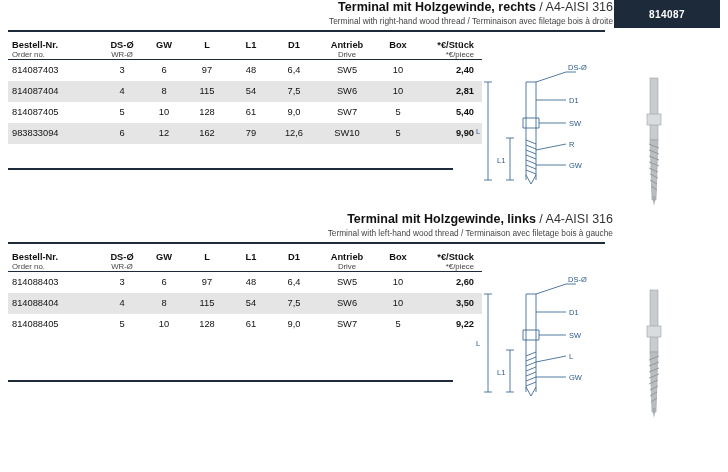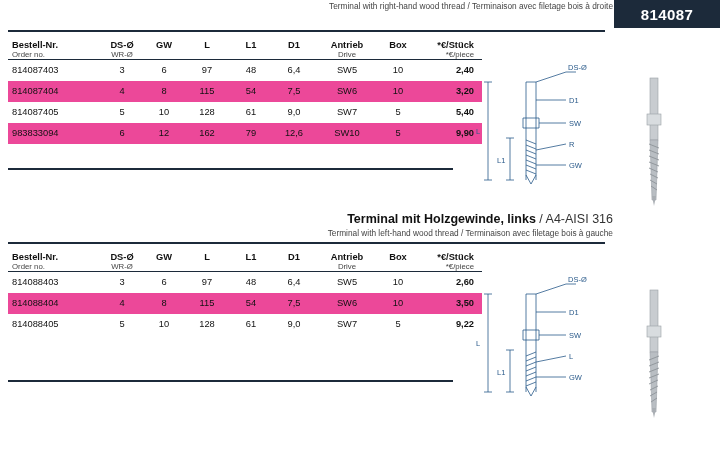--- a/index.html
+++ b/index.html
@@ -53,21 +53,21 @@
     white-space: nowrap;
   }
   .code-box {
     position: absolute;
     right: 8px;
     top: 0;
     width: 106px;
     height: 28px;
     background: #1c2a3a;
     color: #ffffff;
-    font-size: 15px;
+    font-size: 10px;
     font-weight: bold;
     letter-spacing: 0.4px;
     display: flex;
     align-items: center;
     justify-content: center;
   }
   .header-rule {
     position: absolute;
     left: 8px;
     right: 123px;
@@ -113,21 +113,21 @@
   .col-ds      { width: 44px; }
   .col-gw      { width: 40px; }
   .col-l       { width: 46px; }
   .col-l1      { width: 42px; }
   .col-d1      { width: 44px; }
   .col-drive   { width: 62px; }
   .col-box     { width: 40px; }
   .col-price   { width: 56px; text-align: right !important; padding-right: 8px !important; }
 
   tbody tr { height: 21px; }
-  tbody tr.alt { background: #ec4899; }
+  tbody tr.alt { background: #e5e5e5; }
   tbody td {
     font-size: 9.3px;
     color: #111;
   }
   tbody td.col-order {
     font-weight: normal;
   }
   tbody td.col-price {
     font-weight: bold;
   }
@@ -149,20 +149,24 @@
   }
   .drawing svg { display: block; }
 </style>
 </head>
 <body>
 
 <div class="section" id="section-0">
 
   <div class="sec-header">
     <div class="title-block">
+      <div class="title-line1">
+        <span>Terminal mit Holzgewinde, rechts</span>
+        <span class="norm">/ A4-AISI 316</span>
+      </div>
       <div class="title-line2">Terminal with right-hand wood thread / Terminaison avec filetage bois à droite</div>
     </div>
     <div class="code-box">814087</div>
     <div class="header-rule"></div>
   </div>
 
   <div class="table-wrap">
     <table class="spec">
       <thead>
         <tr class="head-main">
@@ -202,21 +206,21 @@
         </tr>
         <tr class="alt">
           <td class="col-order">814087404</td>
           <td class="col-ds">4</td>
           <td class="col-gw">8</td>
           <td class="col-l">115</td>
           <td class="col-l1">54</td>
           <td class="col-d1">7,5</td>
           <td class="col-drive">SW6</td>
           <td class="col-box">10</td>
-          <td class="col-price">3,20</td>
+          <td class="col-price">2,81</td>
         </tr>
         <tr>
           <td class="col-order">814087405</td>
           <td class="col-ds">5</td>
           <td class="col-gw">10</td>
           <td class="col-l">128</td>
           <td class="col-l1">61</td>
           <td class="col-d1">9,0</td>
           <td class="col-drive">SW7</td>
           <td class="col-box">5</td>

